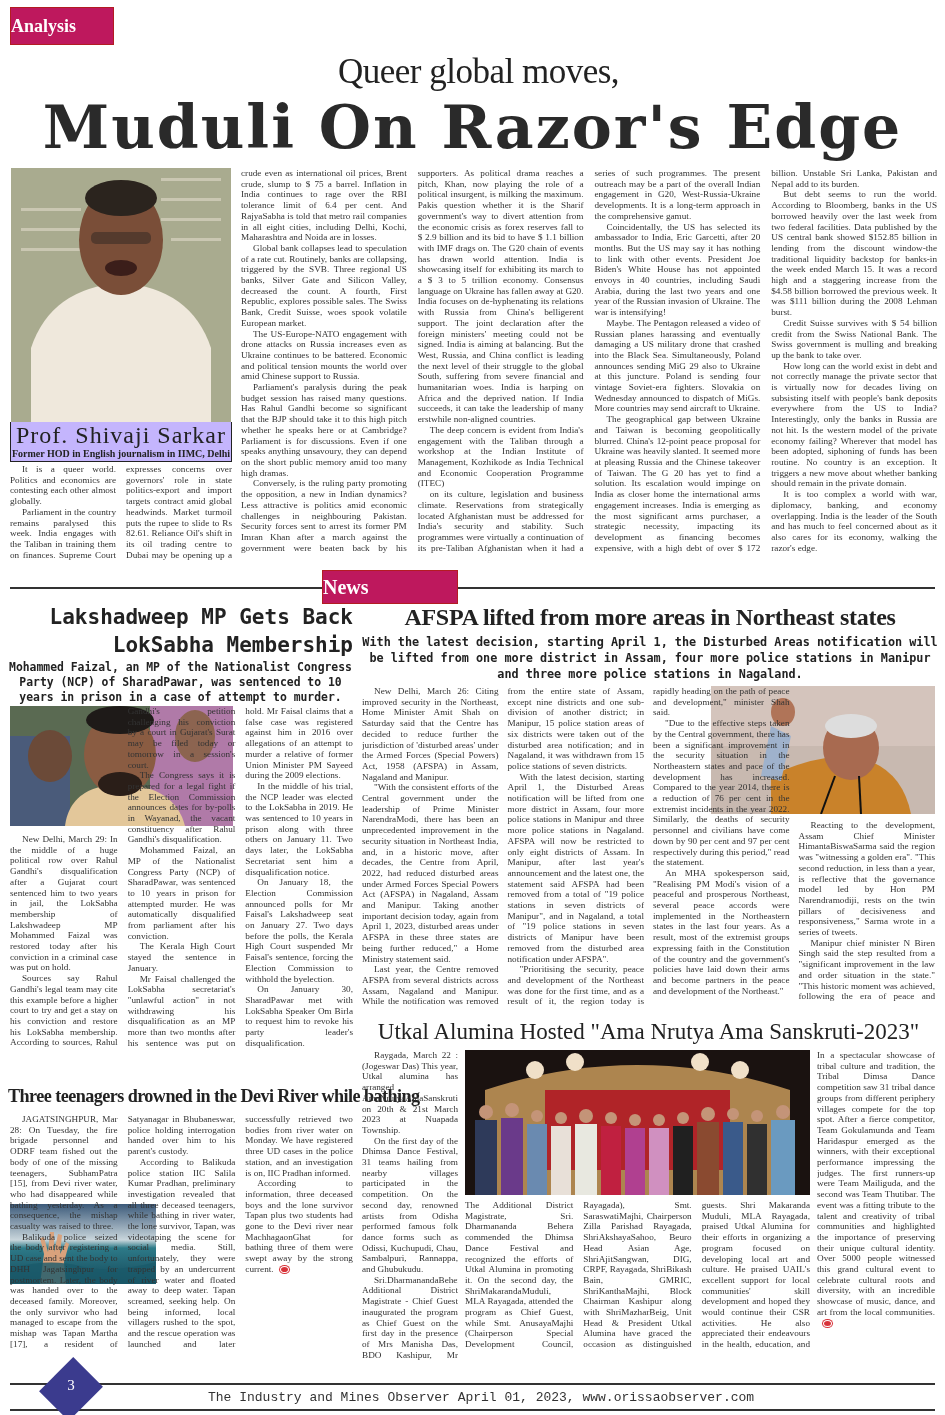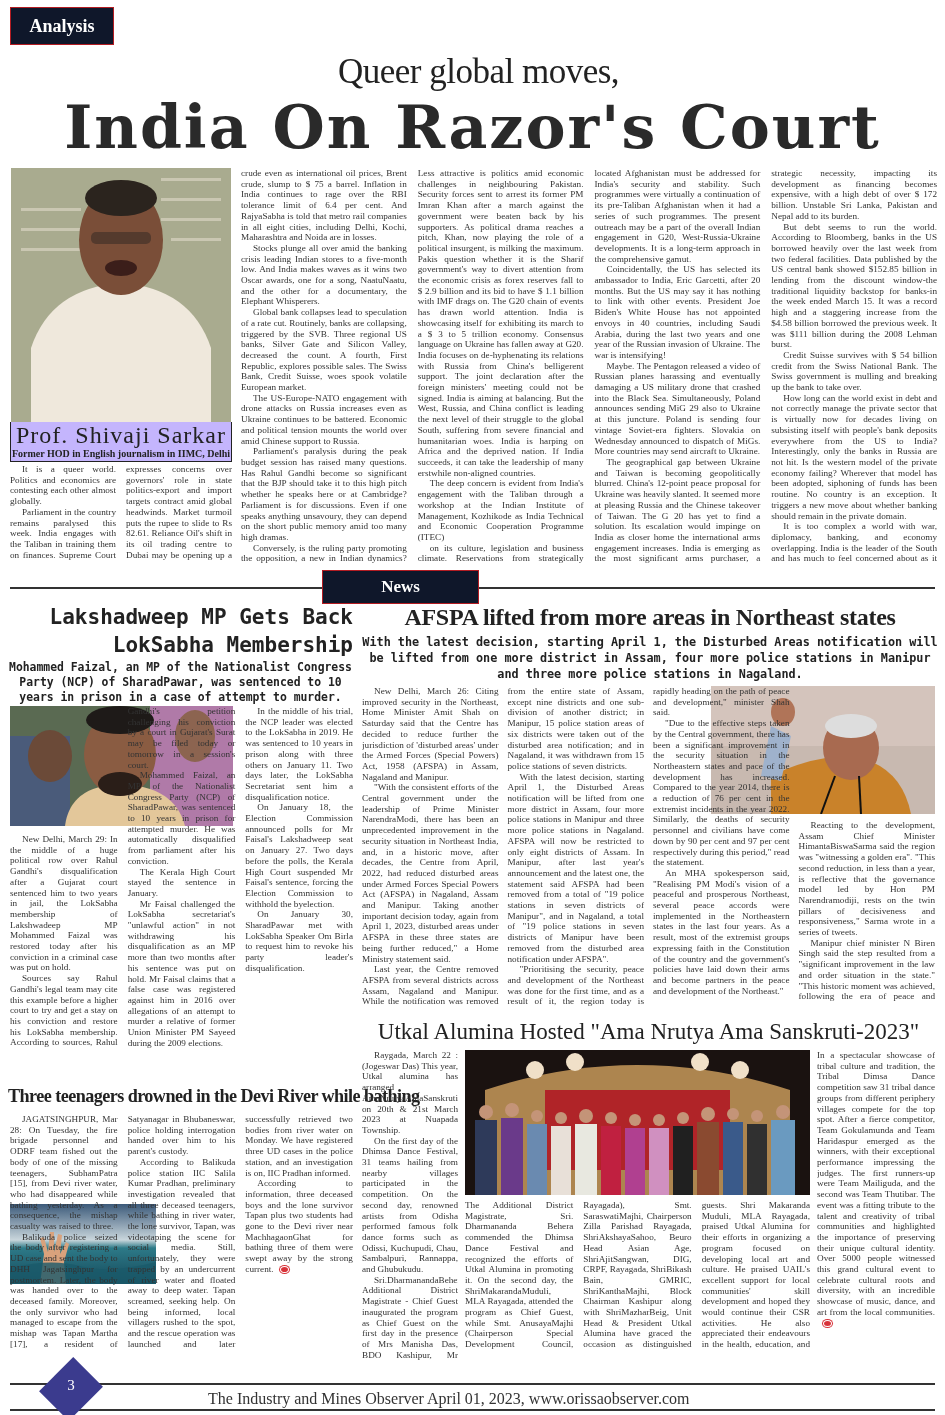--- a/index.html
+++ b/index.html
@@ -1,35 +1,35 @@
 <!DOCTYPE html>
 <html><head>
 <meta charset="utf-8">
 <style>
 *{box-sizing:border-box;margin:0;padding:0}
 html,body{width:945px;height:1415px;background:#fff;overflow:hidden}
 body{position:relative;font-family:"Liberation Serif","DejaVu Serif",serif;color:#222}
 .abs{position:absolute}
-.section-tag{background:#0f172a;color:#fff;font-family:"Liberation Serif",serif;font-weight:bold;text-align:center;border:1px solid #b31c22}
+.section-tag{background:#be185d;color:#fff;font-family:"Liberation Serif",serif;font-weight:bold;border:1px solid #b31c22}
 .txt{font-size:9.2px;line-height:10.7px;text-align:justify;color:#333;overflow:hidden}
 .txt p{text-indent:12px}
 .cols2{column-count:2;column-gap:10px}
 .cols3{column-count:3;column-gap:10px}
 .cols4{column-count:4;column-gap:11px}
 .photo{overflow:hidden}
 .endmark{display:inline-block;width:9px;height:7px;border-radius:50%;background:#d8333a;vertical-align:middle;margin-left:6px;border:1px solid #fff;box-shadow:0 0 0 1px #d8333a}
 .hrule{height:2px;background:#333}
 </style>
 </head>
 <body>
 
 <div class="abs section-tag" style="left:10px;top:7px;width:104px;height:38px;font-size:18px;line-height:36px;">Analysis</div>
 
 <div class="abs" style="left:0;top:52px;width:945px;text-align:center;font-size:35px;font-family:'Liberation Serif',serif;color:#222;letter-spacing:-0.5px;padding-left:12px;">Queer global moves,</div>
-<div class="abs" style="left:0;top:92px;width:945px;text-align:center;font-size:60px;font-weight:bold;font-family:'DejaVu Serif',serif;color:#2a2a2a;letter-spacing:2px;">India On Razor's Court</div>
+<div class="abs" style="left:0;top:92px;width:945px;text-align:center;font-size:60px;font-weight:bold;font-family:'DejaVu Serif',serif;color:#2a2a2a;letter-spacing:2px;">Muduli On Razor's Edge</div>
 
 <div class="abs" style="left:10px;top:168px;width:222px;height:130px;"></div>
 <div class="abs photo" style="left:11px;top:168px;width:220px;height:254px;background:linear-gradient(180deg,#9aa080 0%,#b6b49a 30%,#d9cfc2 55%,#ece6dc 100%);">
   <svg width="220" height="254" viewBox="0 0 220 254">
     <rect x="0" y="0" width="220" height="254" fill="#a9ab8f"></rect>
     <g fill="#d8d4c2" opacity="0.7">
       <rect x="10" y="40" width="60" height="3"></rect>
         <rect x="10" y="60" width="60" height="3"></rect>
         <rect x="10" y="80" width="60" height="3"></rect>
       <rect x="150" y="10" width="60" height="3"></rect>
@@ -49,38 +49,37 @@
   <div style="font-size:10px;font-weight:bold;text-align:center;line-height:11px;">Former HOD in English journalism in IIMC, Delhi</div>
 </div>
 
 <div class="abs txt cols2" style="left:10px;top:464px;width:222px;height:102px;">
   <p>It is a queer world. Politics and economics are contesting each other almost globally.</p>
   <p>Parliament in the country remains paralysed this week. India engages with the Taliban in training them on finances. Supreme Court expresses concerns over governors' role in state politics-export and import targets contract amid global headwinds. Market turmoil puts the rupee to slide to Rs 82.61. Reliance Oil's shift in its oil trading centre to Dubai may be opening up a conduit for its product processed of cheaper imported</p>
 </div>
 
 <div class="abs txt cols4" style="left:241px;top:168px;width:696px;height:398px;">
   <p style="text-indent:0">crude even as international oil prices, Brent crude, slump to $ 75 a barrel. Inflation in India continues to rage over the RBI tolerance limit of 6.4 per cent. And RajyaSabha is told that metro rail companies in all eight cities, including Delhi, Kochi, Maharashtra and Noida are in losses.</p>
-  <p>Stocks plunge all over amid the banking crisis leading Indian stores to a five-month low. And India makes waves as it wins two Oscar awards, one for a song, NaatuNaatu, and the other for a documentary, the Elephant Whisperers.</p>
   <p>Global bank collapses lead to speculation of a rate cut. Routinely, banks are collapsing, triggered by the SVB. Three regional US banks, Silver Gate and Silicon Valley, decreased the count. A fourth, First Republic, explores possible sales. The Swiss Bank, Credit Suisse, woes spook volatile European market.</p>
   <p>The US-Europe-NATO engagement with drone attacks on Russia increases even as Ukraine continues to be battered. Economic and political tension mounts the world over amid Chinese support to Russia.</p>
   <p>Parliament's paralysis during the peak budget session has raised many questions. Has Rahul Gandhi become so significant that the BJP should take it to this high pitch whether he speaks here or at Cambridge? Parliament is for discussions. Even if one speaks anything unsavoury, they can depend on the short public memory amid too many high dramas.</p>
   <p>Conversely, is the ruling party promoting the opposition, a new in Indian dynamics? Less attractive is politics amid economic challenges in neighbouring Pakistan. Security forces sent to arrest its former PM Imran Khan after a march against the government were beaten back by his supporters. As political drama reaches a pitch, Khan, now playing the role of a political insurgent, is milking the maximum. Pakis question whether it is the Sharif government's way to divert attention from the economic crisis as forex reserves fall to $ 2.9 billion and its bid to have $ 1.1 billion with IMF drags on. The G20 chain of events has drawn world attention. India is showcasing itself for exhibiting its march to a $ 3 to 5 trillion economy. Consensus language on Ukraine has fallen away at G20. India focuses on de-hyphenating its relations with Russia from China's belligerent support. The joint declaration after the foreign ministers' meeting could not be signed. India is aiming at balancing. But the West, Russia, and China conflict is leading the next level of their struggle to the global South, suffering from severe financial and humanitarian woes. India is harping on Africa and the deprived nation. If India succeeds, it can take the leadership of many erstwhile non-aligned countries.</p>
   <p>The deep concern is evident from India's engagement with the Taliban through a workshop at the Indian Institute of Management, Kozhikode as India Technical and Economic Cooperation Programme (ITEC)</p>
   <p>on its culture, legislation and business climate. Reservations from strategically located Afghanistan must be addressed for India's security and stability. Such programmes were virtually a continuation of its pre-Taliban Afghanistan when it had a series of such programmes. The present outreach may be a part of the overall Indian engagement in G20, West-Russia-Ukraine developments. It is a long-term approach in the comprehensive gamut.</p>
   <p>Coincidentally, the US has selected its ambassador to India, Eric Garcetti, after 20 months. But the US may say it has nothing to link with other events. President Joe Biden's White House has not appointed envoys in 40 countries, including Saudi Arabia, during the last two years and one year of the Russian invasion of Ukraine. The war is intensifying!</p>
   <p>Maybe. The Pentagon released a video of Russian planes harassing and eventually damaging a US military drone that crashed into the Black Sea. Simultaneously, Poland announces sending MiG 29 also to Ukraine at this juncture. Poland is sending four vintage Soviet-era fighters. Slovakia on Wednesday announced to dispatch of MiGs. More countries may send aircraft to Ukraine.</p>
   <p>The geographical gap between Ukraine and Taiwan is becoming geopolitically blurred. China's 12-point peace proposal for Ukraine was heavily slanted. It seemed more at pleasing Russia and the Chinese takeover of Taiwan. The G 20 has yet to find a solution. Its escalation would impinge on India as closer home the international arms engagement increases. India is emerging as the most significant arms purchaser, a strategic necessity, impacting its development as financing becomes expensive, with a high debt of over $ 172 billion. Unstable Sri Lanka, Pakistan and Nepal add to its burden.</p>
   <p>But debt seems to run the world. According to Bloomberg, banks in the US borrowed heavily over the last week from two federal facilities. Data published by the US central bank showed $152.85 billion in lending from the discount window-the traditional liquidity backstop for banks-in the week ended March 15. It was a record high and a staggering increase from the $4.58 billion borrowed the previous week. It was $111 billion during the 2008 Lehman burst.</p>
   <p>Credit Suisse survives with $ 54 billion credit from the Swiss National Bank. The Swiss government is mulling and breaking up the bank to take over.</p>
   <p>How long can the world exist in debt and not correctly manage the private sector that is virtually now for decades living on subsisting itself with people's bank deposits everywhere from the US to India? Interestingly, only the banks in Russia are not hit. Is the western model of the private economy failing? Wherever that model has been adopted, siphoning of funds has been routine. No country is an exception. It triggers a new move about whether banking should remain in the private domain.</p>
   <p><span>It is too complex a world with war, diplomacy, banking, and economy overlapping. India is the leader of the South and has much to feel concerned about as it also cares for its economy, walking the razor's edge.</span></p>
 </div>
 
 <div class="abs hrule" style="left:10px;top:587px;width:925px;"></div>
-<div class="abs section-tag" style="left:322px;top:570px;width:157px;height:34px;font-size:17px;line-height:32px;">News</div>
+<div class="abs section-tag" style="left:322px;top:570px;width:136px;height:34px;font-size:20px;line-height:32px;">News</div>
 
 <div class="abs" style="left:8px;top:603px;width:345px;text-align:right;font-family:'DejaVu Sans Mono',monospace;font-weight:bold;font-size:21px;line-height:28px;color:#222;">Lakshadweep MP Gets Back LokSabha Membership</div>
 <div class="abs" style="left:8px;top:660px;width:345px;text-align:center;font-family:'DejaVu Sans Mono',monospace;font-weight:bold;font-size:11.4px;line-height:15px;color:#222;">Mohammed Faizal, an MP of the Nationalist Congress Party (NCP) of SharadPawar, was sentenced to 10 years in prison in a case of attempt to murder.</div>
 
 <div class="abs photo" style="left:10px;top:706px;width:223px;height:120px;">
   <svg width="223" height="120" viewBox="0 0 223 120">
     <rect width="223" height="120" fill="#5a6a52"></rect>
     <rect x="140" y="0" width="83" height="120" fill="#b07aa8"></rect>
     <rect x="0" y="30" width="60" height="90" fill="#4a5b7a"></rect>
     <ellipse cx="40" cy="50" rx="22" ry="26" fill="#6b4a38"></ellipse>
@@ -89,20 +88,21 @@
     <ellipse cx="110" cy="48" rx="36" ry="42" fill="#8a5c42"></ellipse>
     <ellipse cx="110" cy="14" rx="34" ry="14" fill="#1e1a18"></ellipse>
     <ellipse cx="110" cy="78" rx="22" ry="12" fill="#2a1e18"></ellipse>
   </svg>
 </div>
 
 <div class="abs txt cols3" style="left:10px;top:706px;width:343px;height:352px;column-fill:auto;">
   <div style="height:128px;break-inside:avoid;"></div>
   <p>New Delhi, March 29: In the middle of a huge political row over Rahul Gandhi's disqualification after a Gujarat court sentenced him to two years in jail, the LokSabha membership of Lakshwadeep MP Mohammed Faizal was restored today after his conviction in a criminal case was put on hold.</p>
   <p>Sources say Rahul Gandhi's legal team may cite this example before a higher court to try and get a stay on his conviction and restore his LokSabha membership. According to sources, Rahul Gandhi's petition challenging his conviction by a court in Gujarat's Surat may be filed today or tomorrow in a session's court.</p>
+  <p>The Congress says it is prepared for a legal fight if the Election Commission announces dates for by-polls in Wayanad, the vacant constituency after Rahul Gandhi's disqualification.</p>
   <p>Mohammed Faizal, an MP of the Nationalist Congress Party (NCP) of SharadPawar, was sentenced to 10 years in prison for attempted murder. He was automatically disqualified from parliament after his conviction.</p>
   <p>The Kerala High Court stayed the sentence in January.</p>
   <p>Mr Faisal challenged the LokSabha secretariat's "unlawful action" in not withdrawing his disqualification as an MP more than two months after his sentence was put on hold. Mr Faisal claims that a false case was registered against him in 2016 over allegations of an attempt to murder a relative of former Union Minister PM Sayeed during the 2009 elections.</p>
   <p>In the middle of his trial, the NCP leader was elected to the LokSabha in 2019. He was sentenced to 10 years in prison along with three others on January 11. Two days later, the LokSabha Secretariat sent him a disqualification notice.</p>
   <p>On January 18, the Election Commission announced polls for Mr Faisal's Lakshadweep seat on January 27. Two days before the polls, the Kerala High Court suspended Mr Faisal's sentence, forcing the Election Commission to withhold the byelection.</p>
   <p>On January 30, SharadPawar met with LokSabha Speaker Om Birla to request him to revoke his party leader's disqualification.</p>
 
 </div>
 
 <div class="abs" style="left:8px;top:1084px;width:348px;text-align:center;font-family:'Liberation Serif',serif;font-weight:bold;font-size:19.5px;line-height:24px;color:#222;transform:scaleX(0.93);transform-origin:left;white-space:nowrap;letter-spacing:-0.6px;">Three teenagers drowned in the Devi River while bathing</div>
@@ -215,13 +215,13 @@
 
 </div>
 <div class="abs txt" style="left:817px;top:1050px;width:118px;height:310px;">
   <p style="text-indent:0"><span>In a spectacular showcase of tribal culture and tradition, the Tribal Dimsa Dance competition saw 31 tribal dance groups from different periphery villages compete for the top spot. After a fierce competitor, Team Gokulamunda and Team Haridaspur emerged as the winners, with their exceptional performance impressing the judges. The first runners-up were Team Mailiguda, and the second was Team Thutibar. The event was a fitting tribute to the talent and creativity of tribal communities and highlighted the importance of preserving their unique cultural identity. Over 5000 people witnessed this grand cultural event to celebrate cultural roots and diversity, with an incredible showcase of music, dance, and art from the local communities.</span><span class="endmark"></span></p>
 </div>
 
 <div class="abs hrule" style="left:10px;top:1383px;width:925px;"></div>
 <div class="abs hrule" style="left:10px;top:1409px;width:925px;"></div>
 <div class="abs" style="left:50px;top:1368px;width:42px;height:42px;background:#3b3b8e;transform:rotate(45deg) scaleY(1.15);"></div>
 <div class="abs" style="left:50px;top:1377px;width:42px;text-align:center;color:#fff;font-size:15px;font-family:'Liberation Serif',serif;">3</div>
-<div class="abs" style="left:208px;top:1390px;font-family:Liberation Serif, serif;font-size:16px;color:#333;white-space:nowrap;">The Industry and Mines Observer April 01, 2023, www.orissaobserver.com</div>
+<div class="abs" style="left:208px;top:1390px;font-family:Liberation Mono, monospace;font-size:13px;color:#333;white-space:nowrap;">The Industry and Mines Observer April 01, 2023, www.orissaobserver.com</div>
 
 </body></html>

